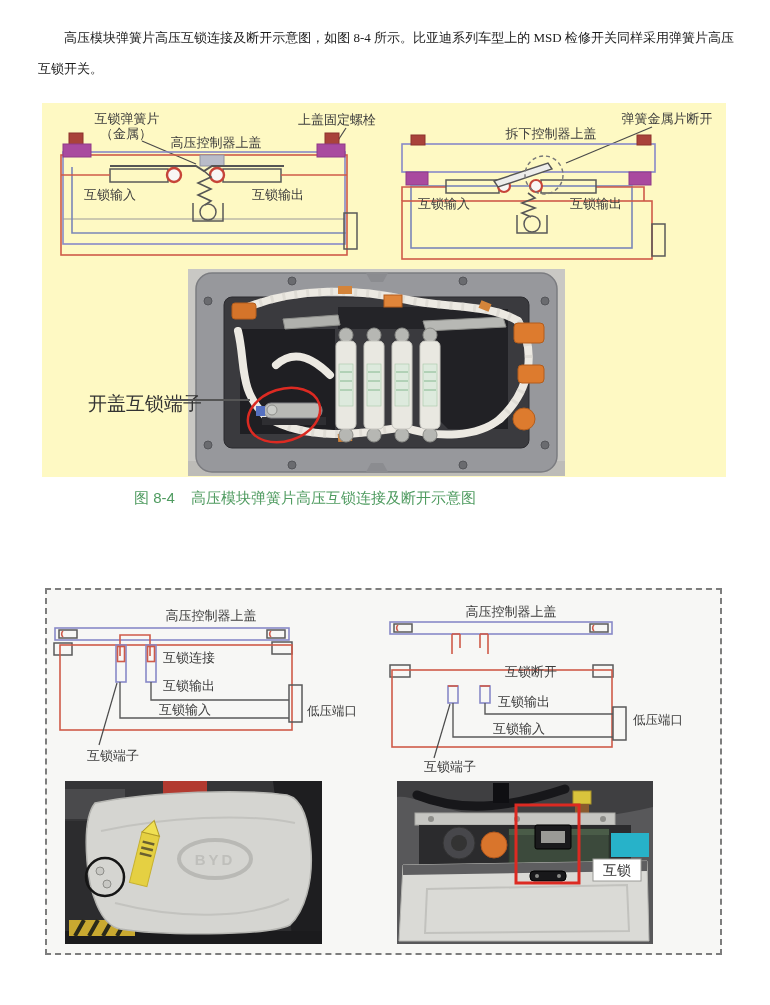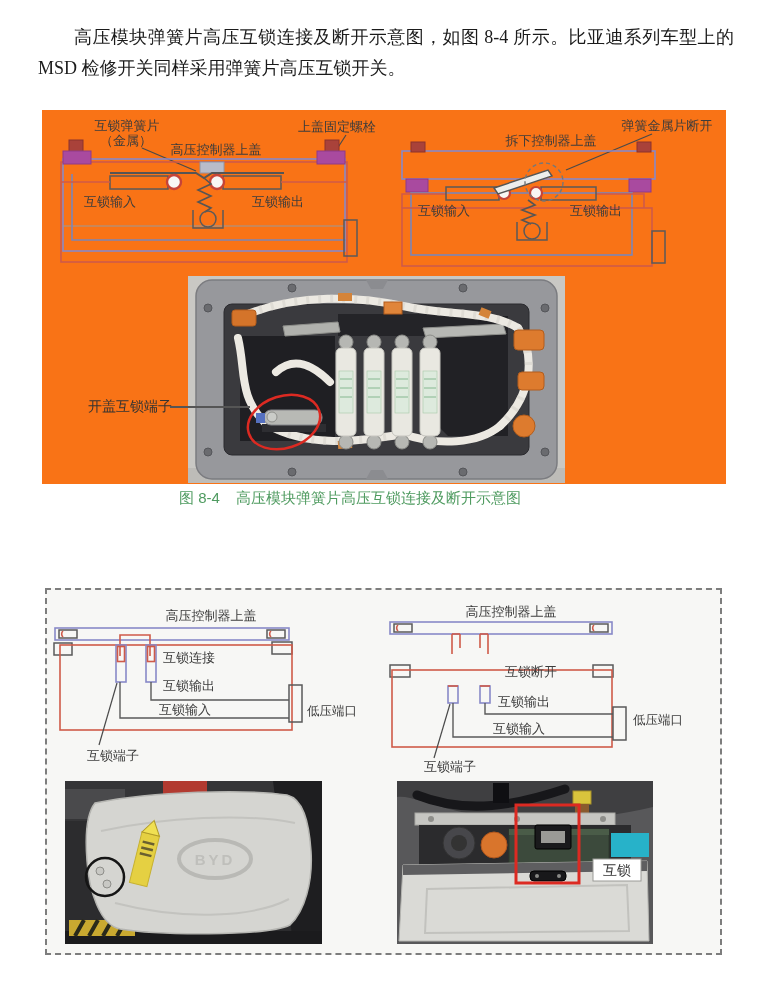--- a/index.html
+++ b/index.html
@@ -1,35 +1,35 @@
 <!DOCTYPE html>
 <html><head>
 <meta charset="utf-8">
 <style>
   html,body { margin:0; padding:0; background:#ffffff; }
   .page { position:relative; width:770px; height:1005px; background:#ffffff; overflow:hidden;
           font-family:"Liberation Serif","DejaVu Serif",serif; }
-  .para { position:absolute; left:38px; width:696px; margin:0; font-size:18px; line-height:31px;
+  .para { position:absolute; left:38px; width:696px; margin:0; font-size:13px; line-height:31px;
           color:#1b1b1b; text-align:justify; text-indent:2em; }
   #p1 { top:22px; }
   #p2 { top:529px; }
   .cap { position:absolute; left:0; width:610px; margin:0; text-align:center;
-         font-family:"Liberation Sans","DejaVu Sans",sans-serif; font-size:15px; color:#4f9b60;padding-left:45px; }
+         font-family:"Liberation Sans","DejaVu Sans",sans-serif; font-size:15px; color:#4f9b60; }
   #cap84 { top:489px; }
   #cap85 { top:967px; }
   .cap .num { margin-right:16px; }
-  .fig84 { position:absolute; left:42px; top:110px; width:684px; height:374px; background:#f97316; }
+  .fig84 { position:absolute; left:42px; top:103px; width:684px; height:374px; background:#fef9c3; }
   .fig85 { position:absolute; left:45px; top:588px; width:677px; height:367px; background:#f7f7f5;
            border:2px dashed #7d7d7d; box-sizing:border-box; }
   svg.abs { position:absolute; overflow:visible; display:block; }
   .d84l { left:14px; top:4px; }
   .d84r { left:352px; top:4px; }
   .photo84 { left:146px; top:166px; }
   .lbl84 { position:absolute; left:46px; top:288px; font-family:Liberation Sans, sans-serif;
-           font-size:14px; color:#333; white-space:nowrap; }
+           font-size:19px; color:#333; white-space:nowrap; }
   .leader84 { position:absolute; left:128px; top:296px; width:80px; height:2px; background:#555; }
   .d85l { left:6px; top:4px; }
   .d85r { left:338px; top:4px; }
   .photo85l { left:18px; top:191px; }
   .photo85r { left:350px; top:191px; }
   .dlbl { font-family:"Liberation Sans","DejaVu Sans",sans-serif; font-size:13px; fill:#3c3c3c; }
   .dlbl.sm { font-size:12.5px; }
   .wire-red { stroke:#cf5a49; fill:none; stroke-width:1.6; }
   .wire-blue { stroke:#7b86b8; fill:none; stroke-width:1.6; }
   .outline-purple { stroke:#8889c8; fill:none; stroke-width:1.6; }

